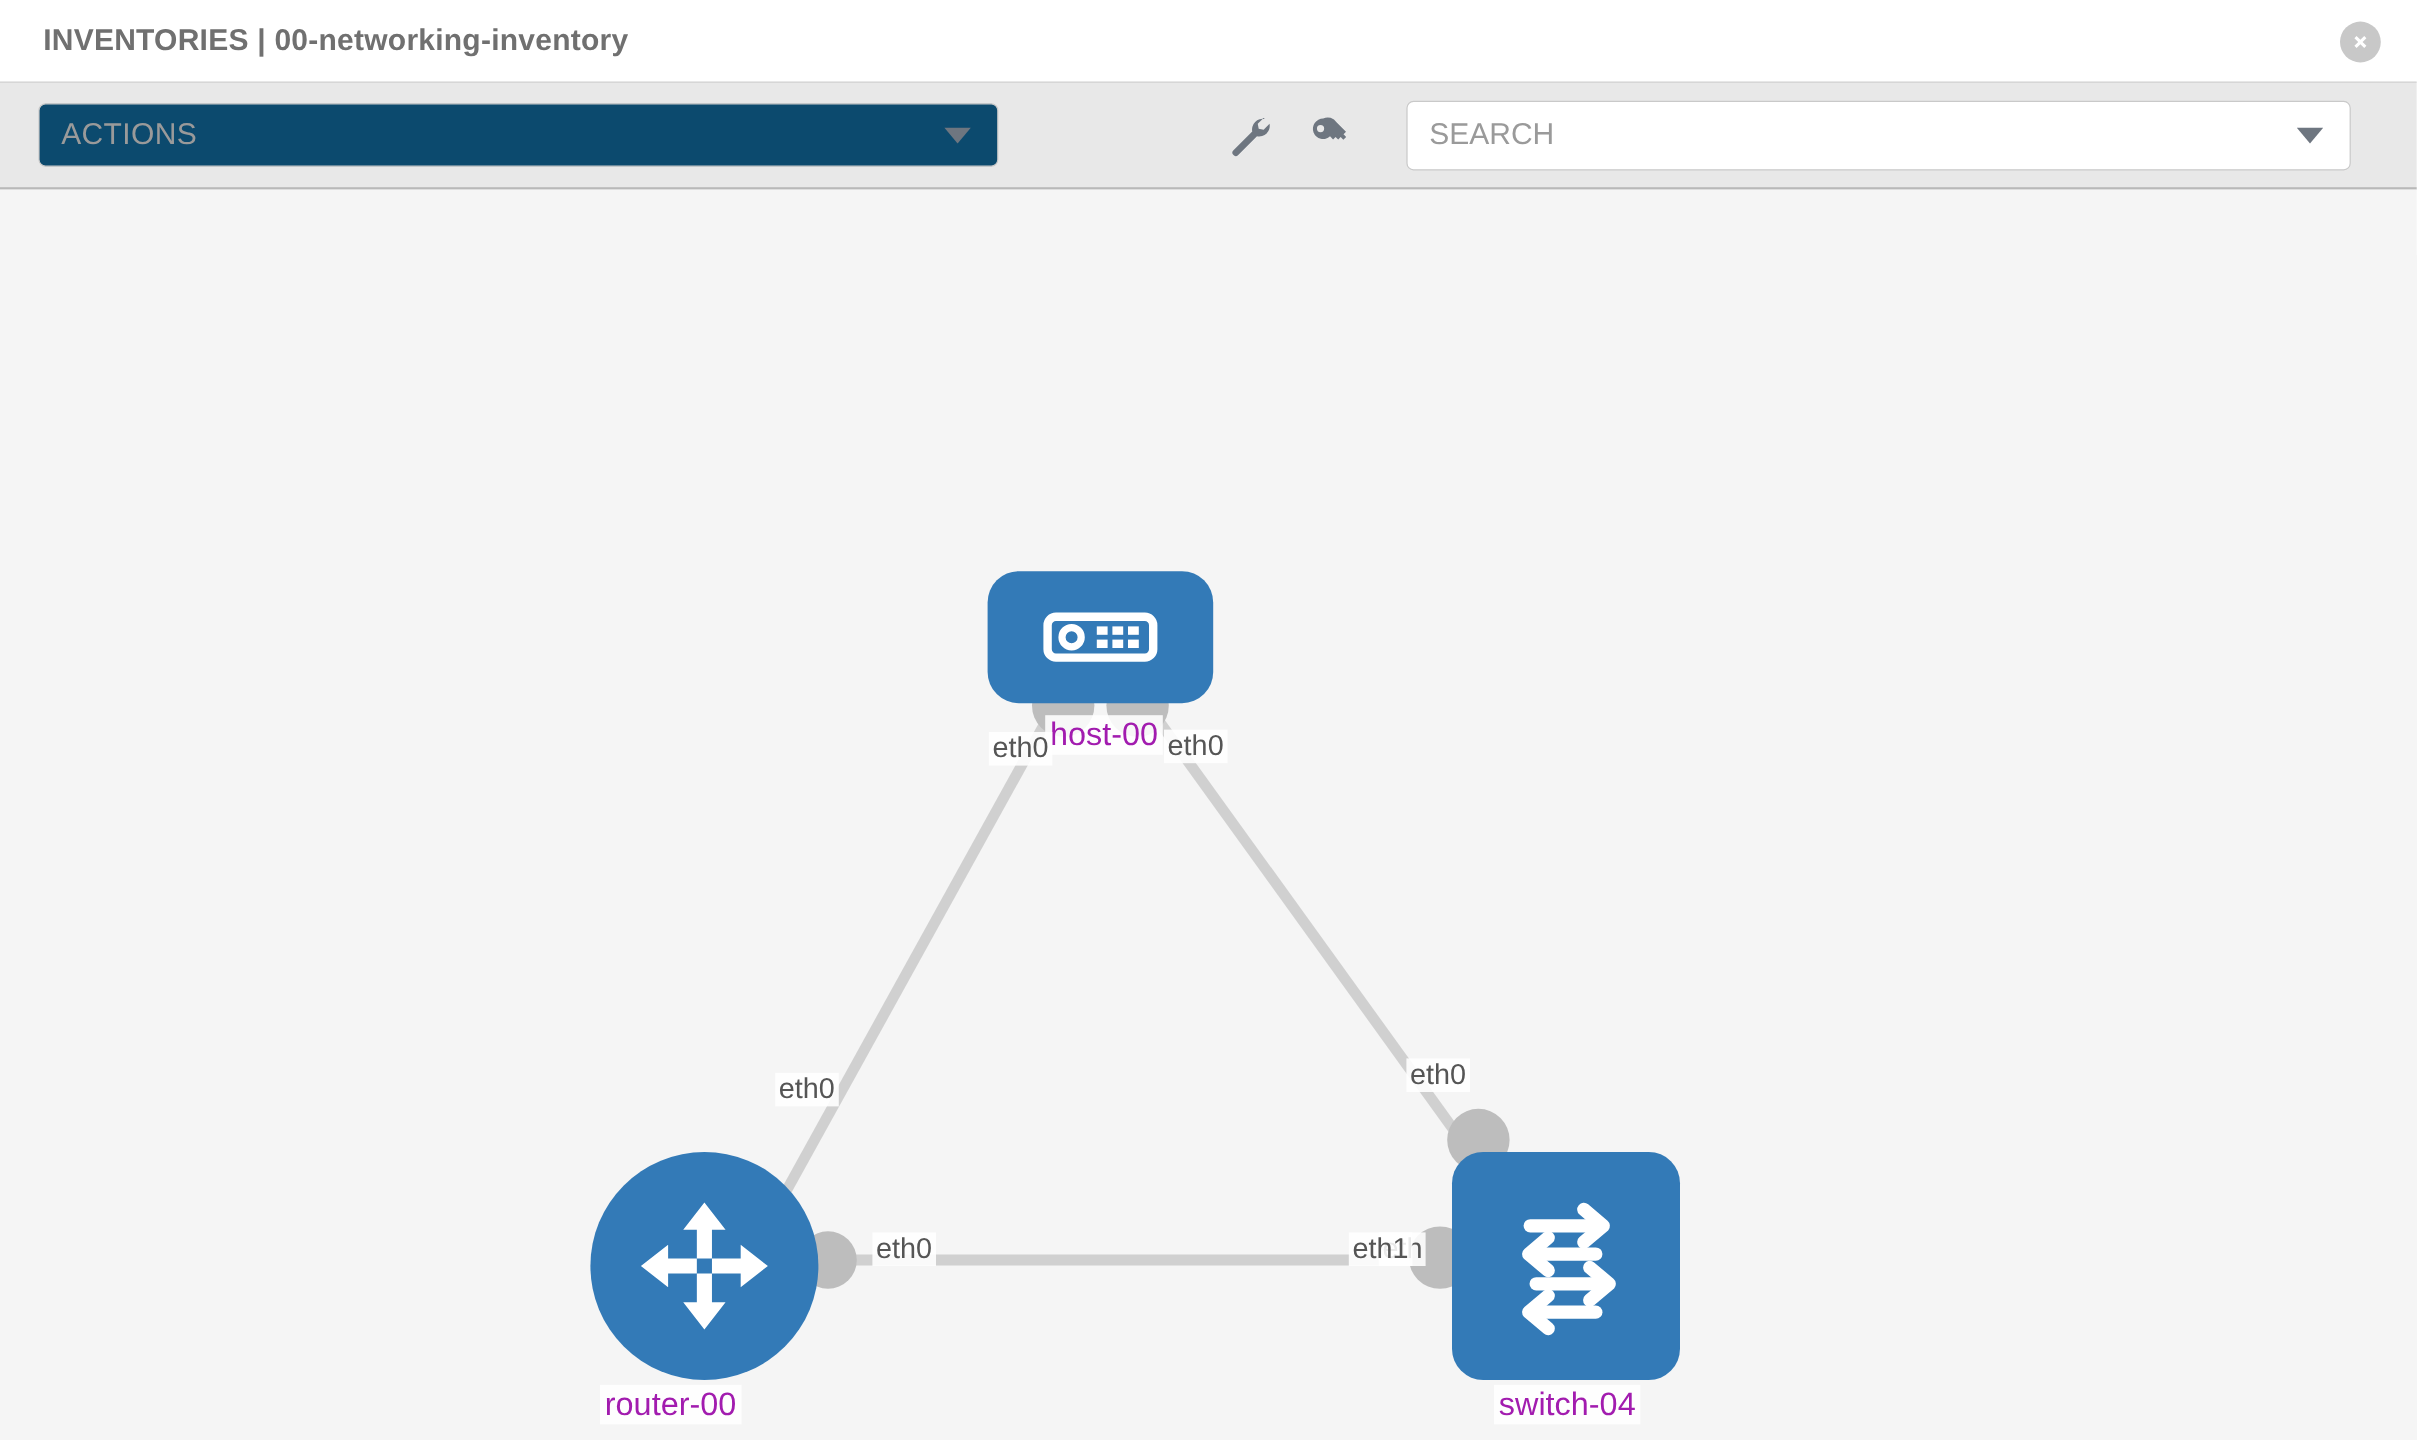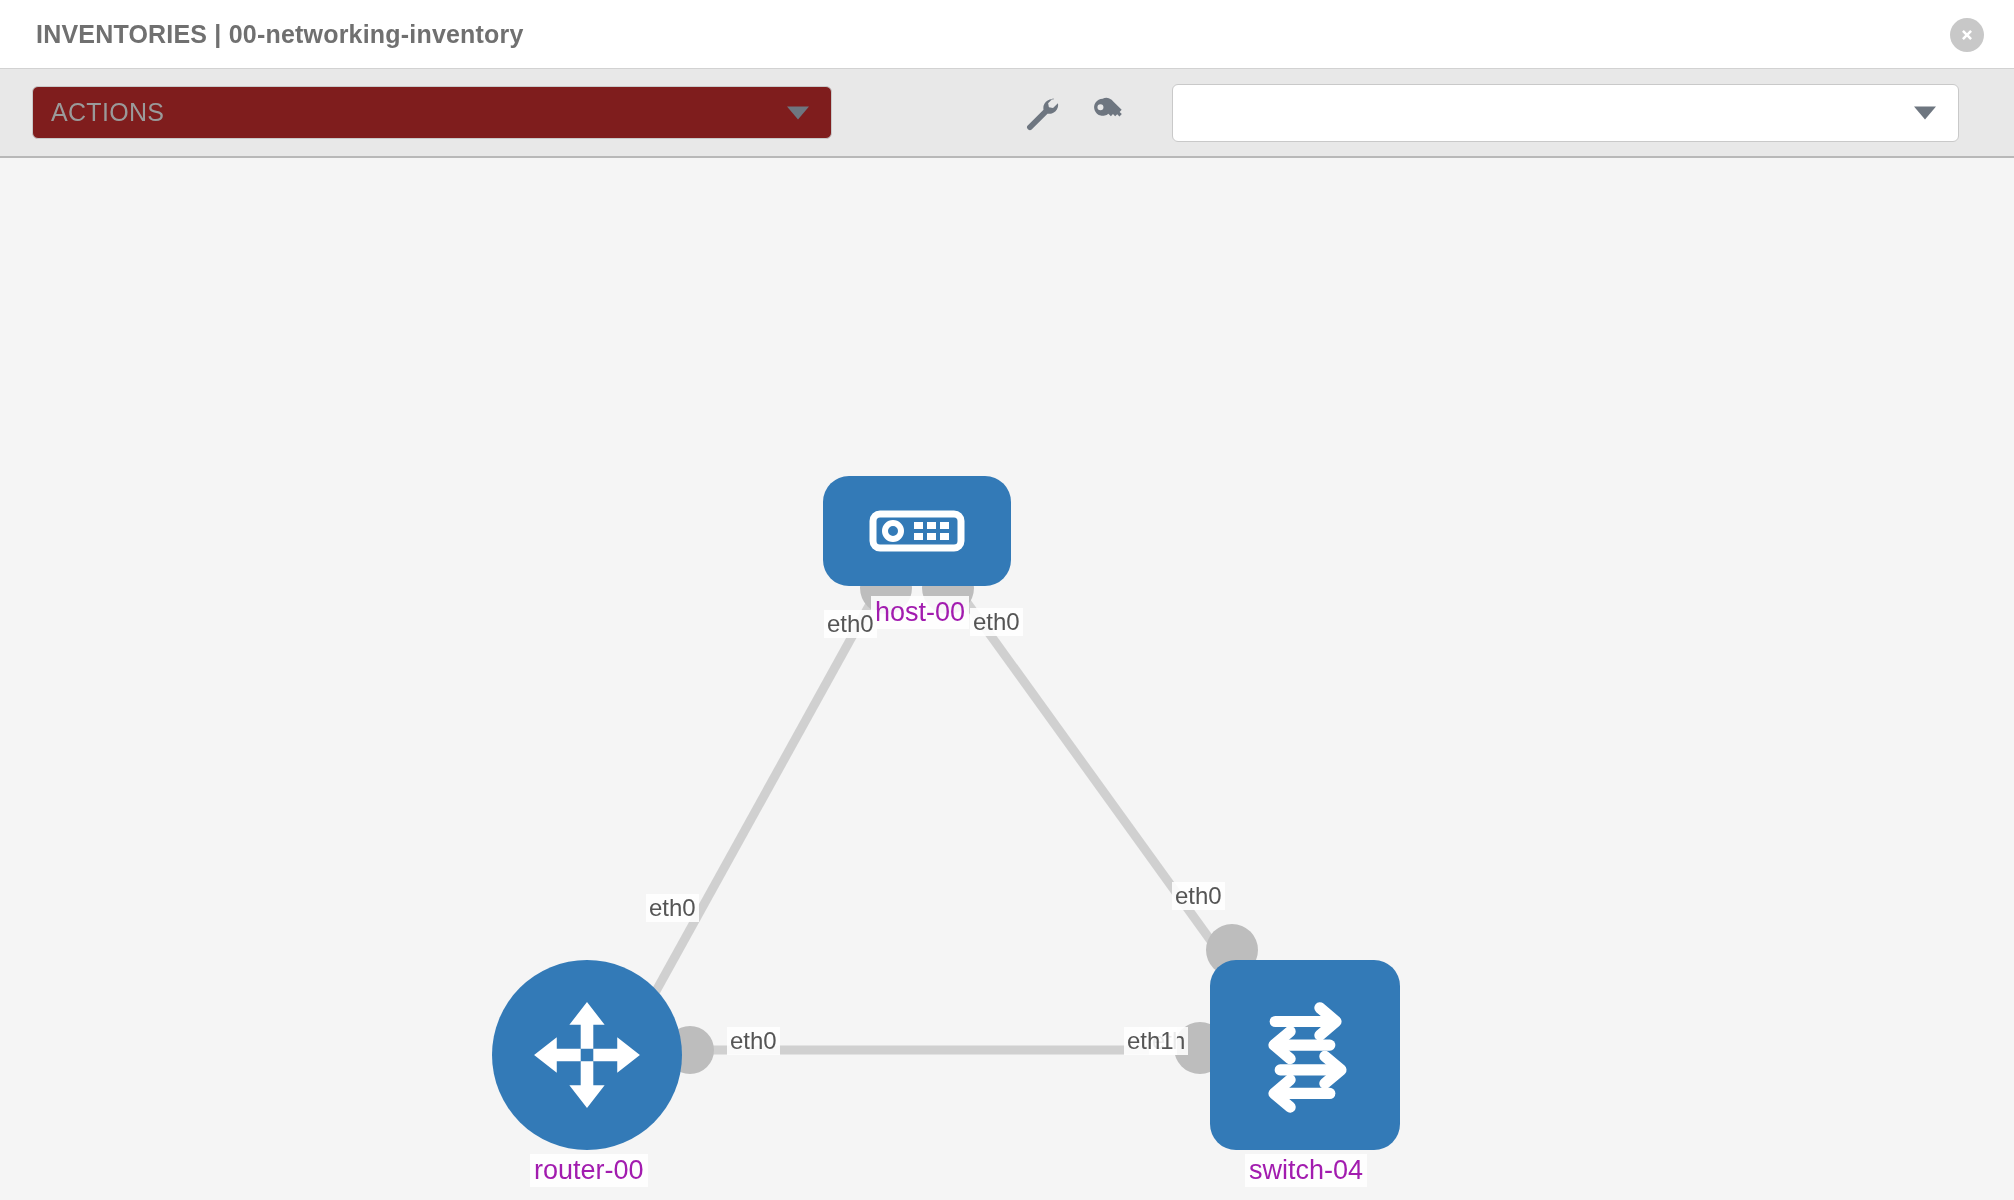--- a/index.html
+++ b/index.html
@@ -45,21 +45,21 @@
     border-bottom: 2px solid #b8b8b8;
     display: flex;
     align-items: center;
     padding: 0 32px;
     position: relative;
   }
   .select-box {
     position: relative;
     width: 800px;
     height: 53px;
-    background: #7f1d1d;
+    background: #0c4a6e;
     border: 1px solid #c9c9c9;
     border-radius: 6px;
     display: flex;
     align-items: center;
     padding: 0 18px;
     cursor: pointer;
   }
   .select-box .sel-label {
     font-size: 25px;
     color: #9a9a9a;
@@ -131,21 +131,21 @@
 
   .node-label {
     position: absolute;
     font-size: 27px;
     color: #a21caf;
     background: rgba(255,255,255,0.88);
     padding: 1px 4px;
     white-space: nowrap;
   }
   .label-host   { left: 871px; top: 438px; }
-  .label-router { left: 530px; top: 996px; }
+  .label-router { left: 500px; top: 996px; }
   .label-switch { left: 1245px; top: 996px; }
 
   .edge-label {
     position: absolute;
     font-size: 24px;
     color: #555555;
     background: rgba(255,255,255,0.88);
     padding: 0 3px;
     white-space: nowrap;
   }
@@ -179,20 +179,21 @@
   <div class="tool-icons">
     <svg class="tool-icon" width="38" height="38" viewBox="0 0 24 24">
       <path fill="#6e7680" d="M20.2 4.3a5.6 5.6 0 0 0-6.6 6.6L3.6 20.9a1.6 1.6 0 0 0 0 2.2l.3.3a1.6 1.6 0 0 0 2.2 0l10-10a5.6 5.6 0 0 0 6.6-6.6l-3.1 3.1-2.6-.5-.5-2.6 3.1-3.1z" transform="translate(0,-1)"></path>
     </svg>
     <svg class="tool-icon" width="38" height="38" viewBox="0 0 24 24">
       <path fill="#6e7680" d="M8 3a5.4 5.4 0 1 0 3.6 9.4l1.6 1.6 1.3-1.3 1.4 1.4 1.3-1.3 1.4 1.4 1.5-1.5-1.4-1.4 1.3-1.3-5.0-5.0A5.4 5.4 0 0 0 8 3zm-1.4 3.4a1.9 1.9 0 1 1 0 3.8 1.9 1.9 0 0 1 0-3.8z"></path>
     </svg>
   </div>
 
   <div class="search-box">
+    <input type="text" placeholder="SEARCH" value="" style="">
     <span class="caret"></span>
   </div>
 </div>
 
 <div class="canvas">
 
   <svg class="topology-svg" viewBox="0 0 2014 1042">
 
     <g>
       <line x1="880" y1="428" x2="640" y2="862" stroke="#d0d0d0" stroke-width="9"></line>

